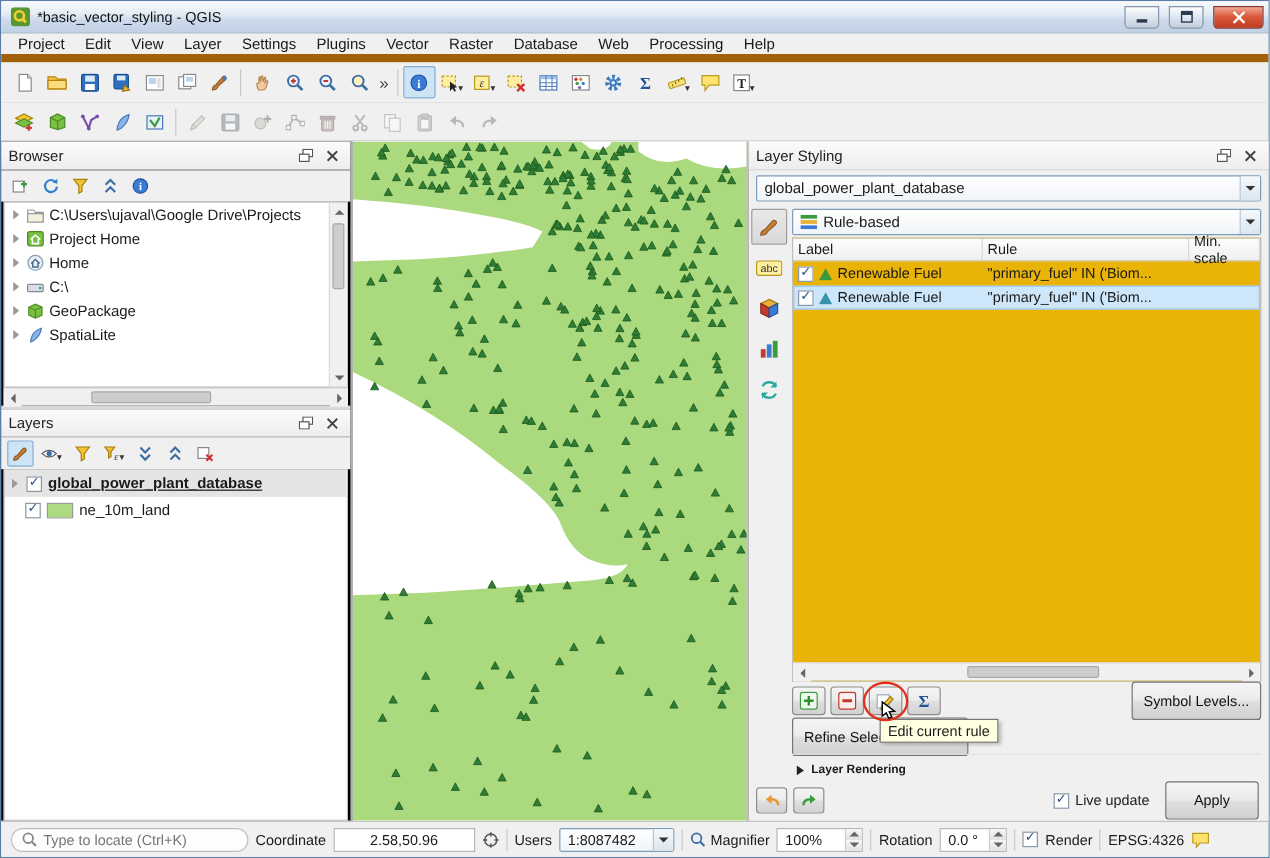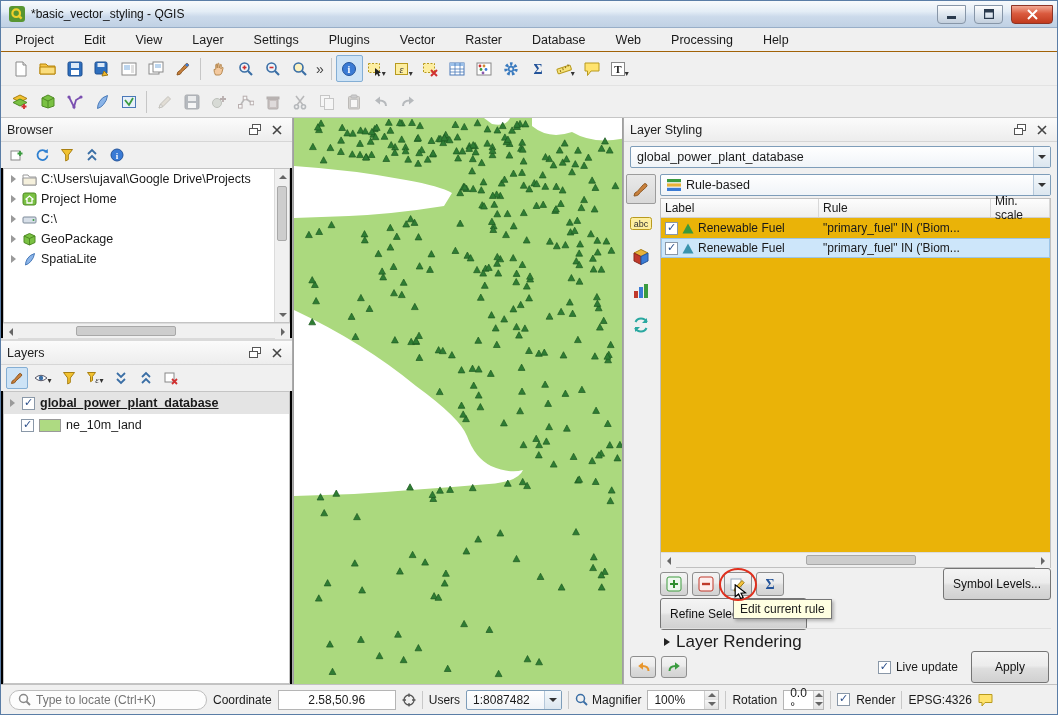--- a/index.html
+++ b/index.html
@@ -5,21 +5,21 @@
 *{box-sizing:border-box;margin:0;padding:0}
 html,body{width:1058px;height:715px;overflow:hidden}
 body{font-family:"Liberation Sans","DejaVu Sans",sans-serif;font-size:12px;color:#1a1a1a;background:#cdd9e8}
 .window{position:absolute;inset:0;display:flex;flex-direction:column;border:1px solid #5a7da6;background:#f0f0f0}
 
 .titlebar{height:27px;flex:0 0 27px;display:flex;align-items:center;gap:6px;padding:0 4px 0 8px;background:linear-gradient(180deg,#f8fafc,#e4edf6 40%,#ccdaeb 60%,#c0d1e4);border-bottom:1px solid #98aec8}
 .title-text{font-size:12px;flex:1;color:#111}
 .winbtn{width:29px;height:19px;margin-left:2px;border:1px solid #8796a8;border-radius:0 0 4px 4px;display:flex;align-items:center;justify-content:center;background:linear-gradient(#fdfdfd,#dde6ef 50%,#c3cfdd);color:#333;font-size:10px}
 .winbtn.close{width:42px;background:linear-gradient(#f0a violet,#d9593d);background:linear-gradient(#f2a894,#da5a3e 45%,#c13a1e);color:#fff;border-color:#8d3426;font-size:12px}
 
-.menubar{height:24px;flex:0 0 24px;display:flex;align-items:center;gap:14px;padding:0 6px;background:#f0f0f0;border-bottom:1px solid #a16207}
+.menubar{height:24px;flex:0 0 24px;display:flex;align-items:center;gap:1px;padding:0 6px;background:#f0f0f0;border-bottom:7px solid #a16207}
 .menu-item{padding:3px 8px;font-size:12.5px;border-radius:2px}
 
 .toolbar{display:flex;align-items:center;background:#f0f0f0}
 .toolbar1{height:34px;flex:0 0 34px;padding:2px 6px;border-bottom:1px solid #e3e3e3}
 .toolbar2{height:32px;flex:0 0 32px;padding:2px 6px;border-bottom:1px solid #c6c6c6}
 .tb{width:27px;height:27px;display:flex;align-items:center;justify-content:center;border:1px solid transparent;border-radius:2px;flex:0 0 auto}
 .tb.active{background:#cde3f6;border-color:#84aed4}
 .tb.disabled{opacity:.4;filter:grayscale(85%)}
 .tbsep{width:1px;height:22px;background:#c6c6c6;margin:0 4px;flex:0 0 1px}
 .caret{font-size:8px;color:#333;margin-left:-1px;align-self:flex-end;padding-bottom:3px}
@@ -84,21 +84,21 @@
 .rt-row{height:20px;flex:0 0 20px;display:flex;align-items:center}
 .rt-row .cell{display:flex;align-items:center;gap:4px;padding:0 4px;height:100%;overflow:hidden;white-space:nowrap;font-size:12px}
 .rt-row.selected{background:#cde6fa;outline:1px solid #9cc5e8;outline-offset:-1px}
 .rt-filler{flex:1}
 .rule-buttons-row{height:32px;flex:0 0 32px;display:flex;align-items:center;gap:4px;padding:4px 0}
 .pbtn{width:28px;height:24px;display:flex;align-items:center;justify-content:center;border:1px solid #8e8e8e;border-radius:3px;background:linear-gradient(#f4f4f4,#ececec 45%,#dedede 55%,#d2d2d2);position:relative}
 .btn7{display:inline-flex;align-items:center;justify-content:center;height:32px;padding:0 9px;border:1px solid #757575;border-radius:3px;background:linear-gradient(#f4f4f4,#ececec 45%,#dedede 55%,#d0d0d0);font-size:12px;color:#111;white-space:nowrap}
 .refine-row{height:28px;flex:0 0 28px;display:flex;align-items:center}
 .rendering-row{height:26px;flex:0 0 26px;display:flex;align-items:center;gap:6px;padding-left:4px;border-top:1px solid #e0e0e0}
 .rendering-row .arrow{width:0;height:0;border-left:6px solid #222;border-top:4px solid transparent;border-bottom:4px solid transparent}
-.rendering-row .rlabel{font-weight:normal;font-size:17px}
+.rendering-row .rlabel{font-weight:bold;font-size:10px}
 .styling-bottom{height:30px;flex:0 0 30px;display:flex;align-items:center;gap:5px;padding:0 8px 4px 6px}
 .spacer{flex:1}
 
 .red-circle{position:absolute;left:-6px;top:-5px;width:38px;height:33px;border:2.5px solid #e0301e;border-radius:50%;pointer-events:none;z-index:60}
 .cursor-svg{position:absolute;left:9px;top:11px;z-index:70}
 .tooltip{position:absolute;left:8px;top:26px;z-index:50;background:#ffffe1;border:1px solid #767676;padding:2px 6px;font-size:12px;white-space:nowrap;box-shadow:2px 2px 3px rgba(0,0,0,.25)}
 
 .statusbar{height:30px;flex:0 0 30px;display:flex;align-items:center;gap:6px;padding:0 8px;background:#f0f0f0;border-top:1px solid #c2c2c2;font-size:12px}
 .locate{width:198px;height:20px;display:flex;align-items:center;gap:5px;border:1px solid #bdbdbd;border-radius:10px;background:#fdfdfd;padding:0 8px;color:#9a9a9a}
 .locate input{border:none;outline:none;background:transparent;font-size:12px;width:150px;font-family:inherit;color:#555}
@@ -467,20 +467,28 @@
                 </svg>
               <span class="tlabel">C:\Users\ujaval\Google Drive\Projects</span>
             </div>
             <div class="tree-row">
               <span class="exp"></span>
               <svg class="ticon" width="15" height="14">
                   <rect x="1" y="1" width="13" height="12" rx="2" fill="#7ac143" stroke="#4e8a24"></rect>
                   <path d="M3.5 7.5 L7.5 4 L11.5 7.5 M5 7 v4 h5 v-4" fill="none" stroke="#fff" stroke-width="1.3"></path>
                 </svg>
               <span class="tlabel">Project Home</span>
+            </div>
+            <div class="tree-row">
+              <span class="exp"></span>
+              <svg class="ticon" width="15" height="14">
+                  <circle cx="7.5" cy="7" r="6.2" fill="#e8eef5" stroke="#8aa0b8"></circle>
+                  <path d="M4 7.5 L7.5 4.2 L11 7.5 M5.3 7 v3.5 h4.4 V7" fill="none" stroke="#4a6a8a" stroke-width="1.2"></path>
+                </svg>
+              <span class="tlabel">Home</span>
             </div>
             <div class="tree-row">
               <span class="exp"></span>
               <svg class="ticon" width="15" height="13">
                   <rect x="1" y="4" width="13" height="6" rx="1" fill="#d7dfe8" stroke="#7d8a99"></rect>
                   <circle cx="11.5" cy="7" r="1" fill="#3a9b3f"></circle>
                 </svg>
               <span class="tlabel">C:\</span>
             </div>
             <div class="tree-row">
@@ -1201,21 +1209,21 @@
           <div>
             <span class="sb-tri-u"></span>
           </div>
           <div>
             <span class="sb-tri-d"></span>
           </div>
         </span>
     </div>
     <span class="ssep"></span>
     <span>Rotation</span>
-    <div class="spin" style="width:41px">
+    <div class="spin" style="width:56px">
       <span class="val">0.0 °</span>
       <span class="cspace" style="flex:1"></span>
       <span class="arrows">
           <div>
             <span class="sb-tri-u"></span>
           </div>
           <div>
             <span class="sb-tri-d"></span>
           </div>
         </span>

